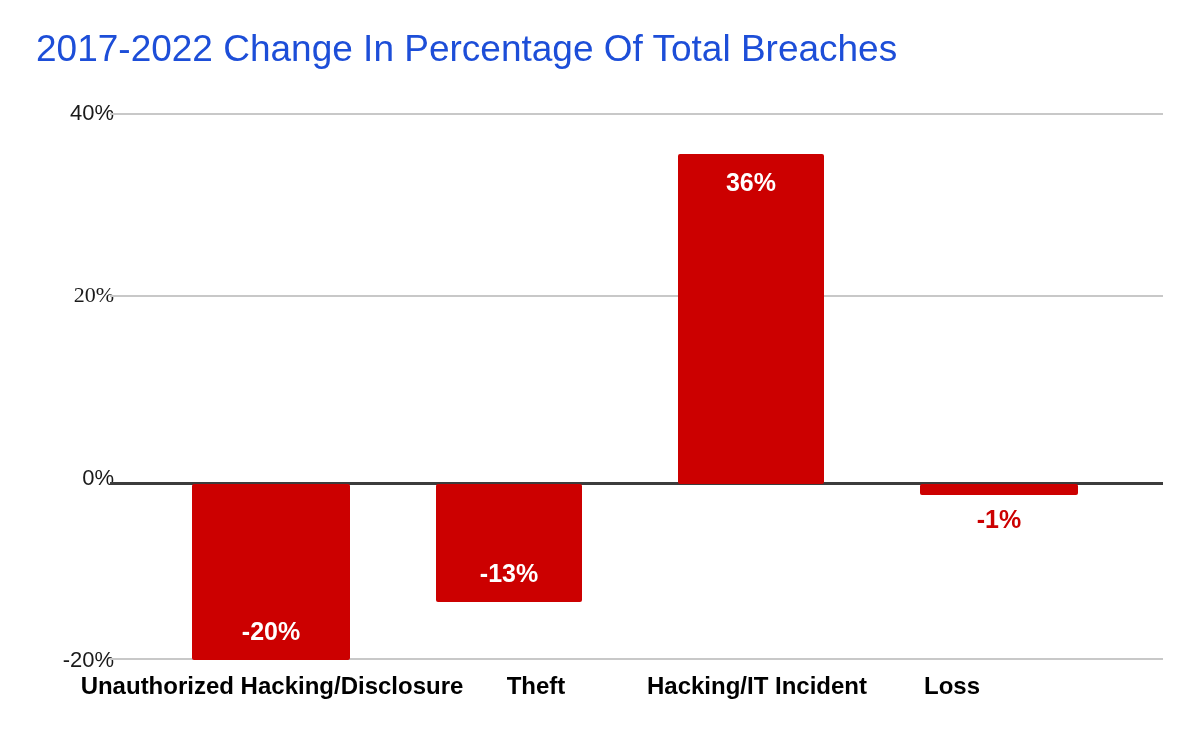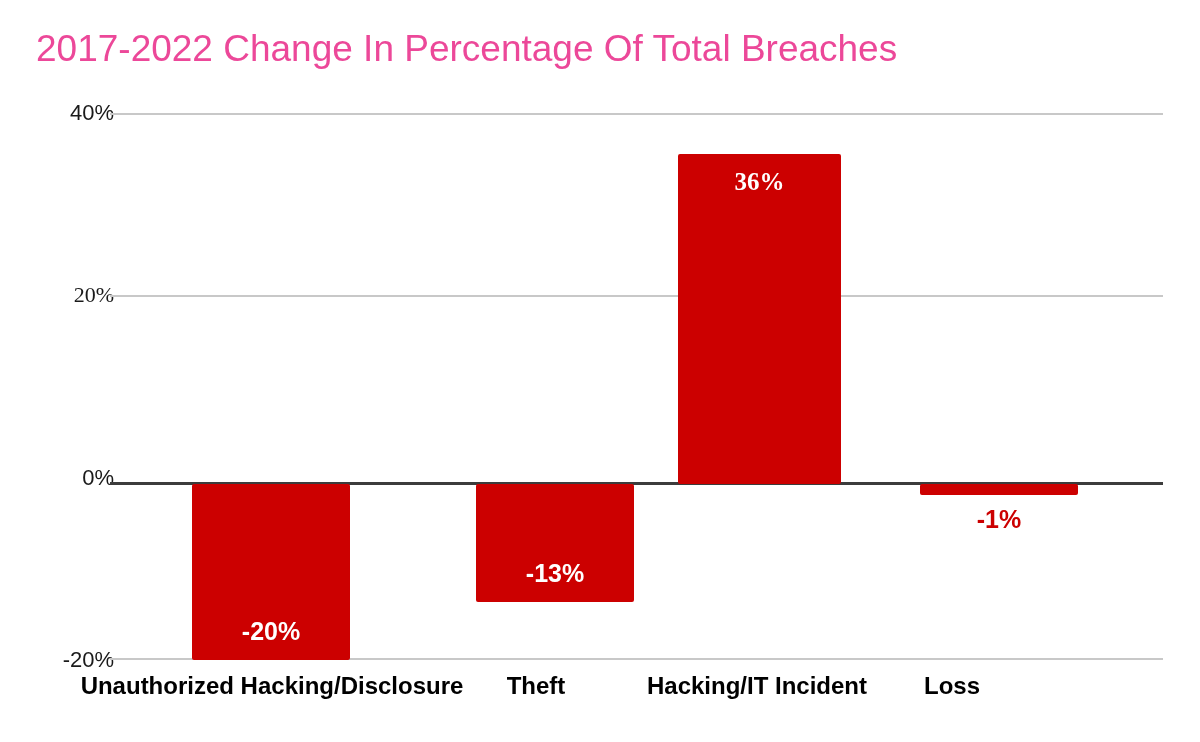--- a/index.html
+++ b/index.html
@@ -20,21 +20,21 @@
     background: #ffffff;
   }
 
   
   #chart-title {
     position: absolute;
     left: 36px;
     top: 28px;
     font-size: 37px;
     font-weight: 400;
-    color: #ec4899;
+    color: #1d4ed8;
     letter-spacing: 0px;
     white-space: nowrap;
   }
 
   
   #plot-area {
     position: absolute;
     left: 110px;
     top: 113px;
     width: 1053px;
@@ -118,25 +118,25 @@
 
     <div class="gridline" style="top:0px;"></div>
     <div class="gridline" style="top:182px;"></div>
     <div class="gridline zero-line" style="top:369px;"></div>
     <div class="gridline" style="top:545px;"></div>
 
     <div class="bar" style="left:82px; top:371px; width:158px; height:176px;">
       <div class="bar-label-inside bottom">-20%</div>
     </div>
 
-    <div class="bar" style="left:326px; top:371px; width:158px; height:118px;margin-left:40px;">
+    <div class="bar" style="left:326px; top:371px; width:146px; height:118px;">
       <div class="bar-label-inside bottom">-13%</div>
     </div>
 
-    <div class="bar" style="left:568px; top:41px; width:163px; height:330px;font-family:Liberation Serif, serif;">
+    <div class="bar" style="left:568px; top:41px; width:146px; height:330px;">
       <div class="bar-label-inside top">36%</div>
     </div>
 
     <div class="bar" style="left:810px; top:371px; width:158px; height:11px;"></div>
     <div class="bar-label-outside" style="left:810px; top:392px; width:158px;">-1%</div>
 
   </div>
 
   <div class="cat-label" style="left:72px; width:400px;">Unauthorized Hacking/Disclosure</div>
   <div class="cat-label" style="left:336px; width:400px;">Theft</div>

